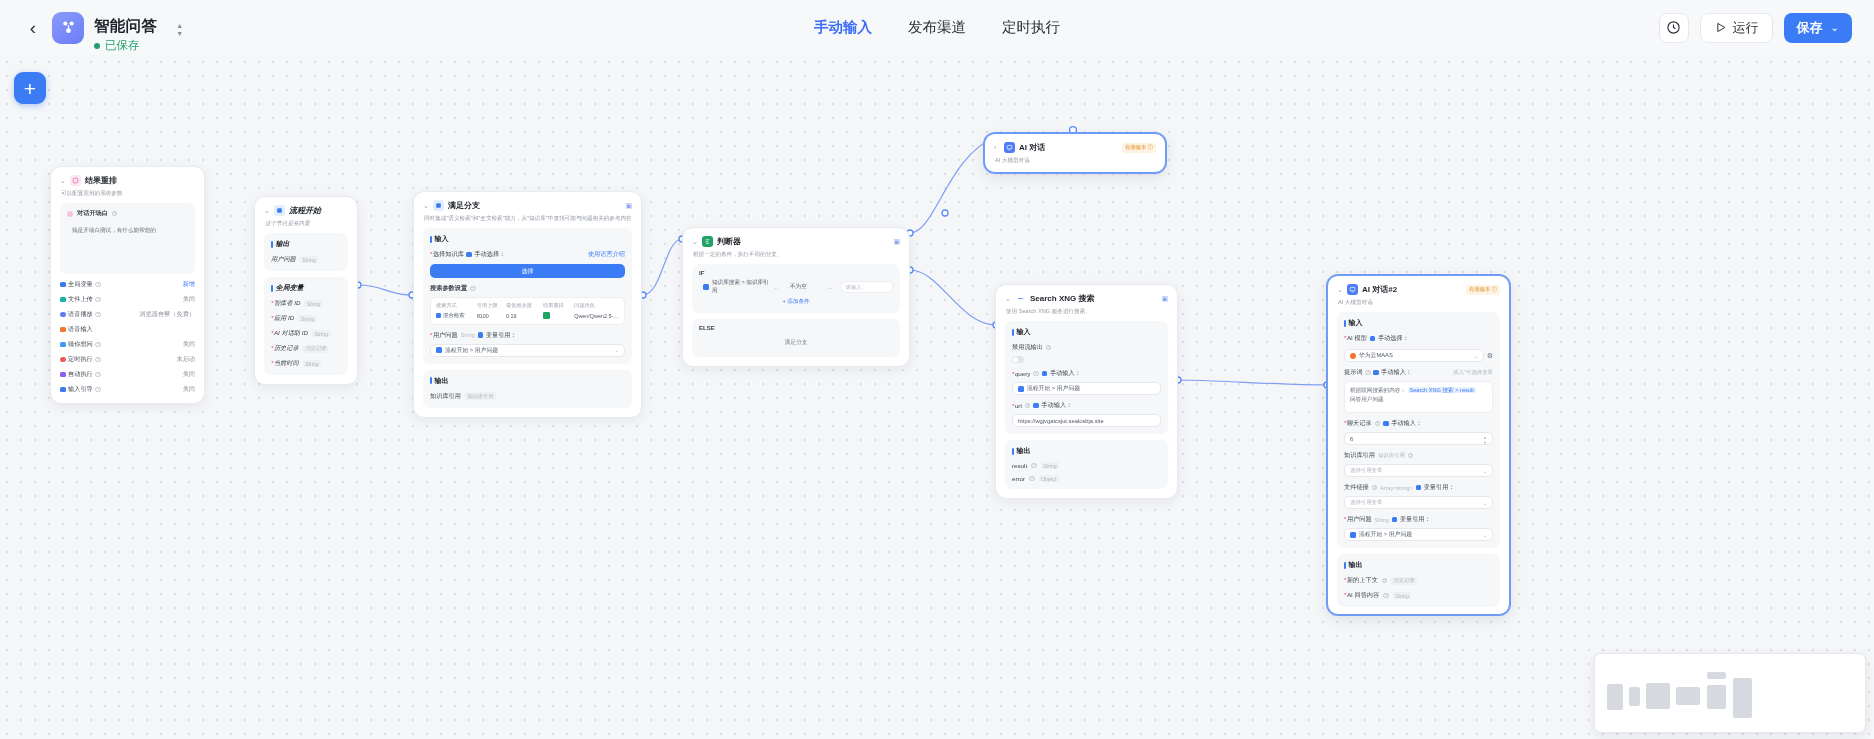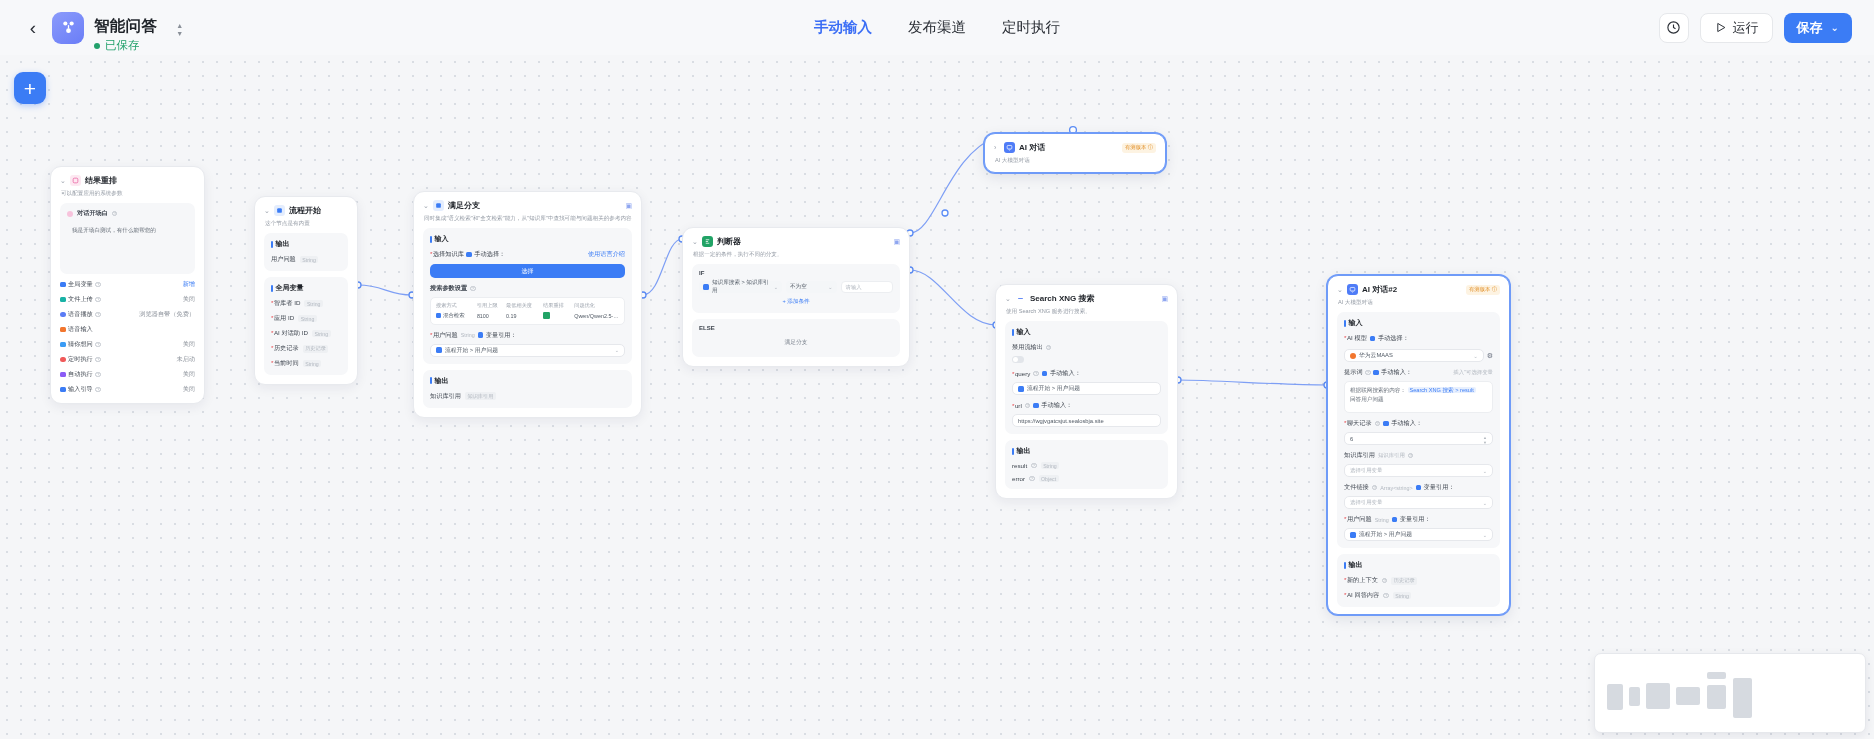--- a/index.html
+++ b/index.html
@@ -324,21 +324,21 @@
     <div class="row-between">
       <span class="chip">
           <span class="sq" style="background:#3b7cf5"></span>
           <span class="lbl">输入引导</span>
           <span class="help">?</span>
         </span>
       <span class="lbl" style="color:#8a9099;">关闭</span>
     </div>
   </div>
 
-  <div class="node" style="left:254px; top:141px; width:104px;">
+  <div class="node" style="left:254px; top:141px; width:104px;font-style:italic;">
     <div class="node-head">
       <span class="n-caret">⌄</span>
       <span class="n-icon" style="background:#e4edfd">
         <svg viewBox="0 0 24 24" fill="#3b7cf5">
             <rect x="4" y="4" width="16" height="16" rx="4"></rect>
           </svg>
       </span>
       <span class="n-title">流程开始</span>
     </div>
     <div class="n-sub">这个节点是有内置</div>

